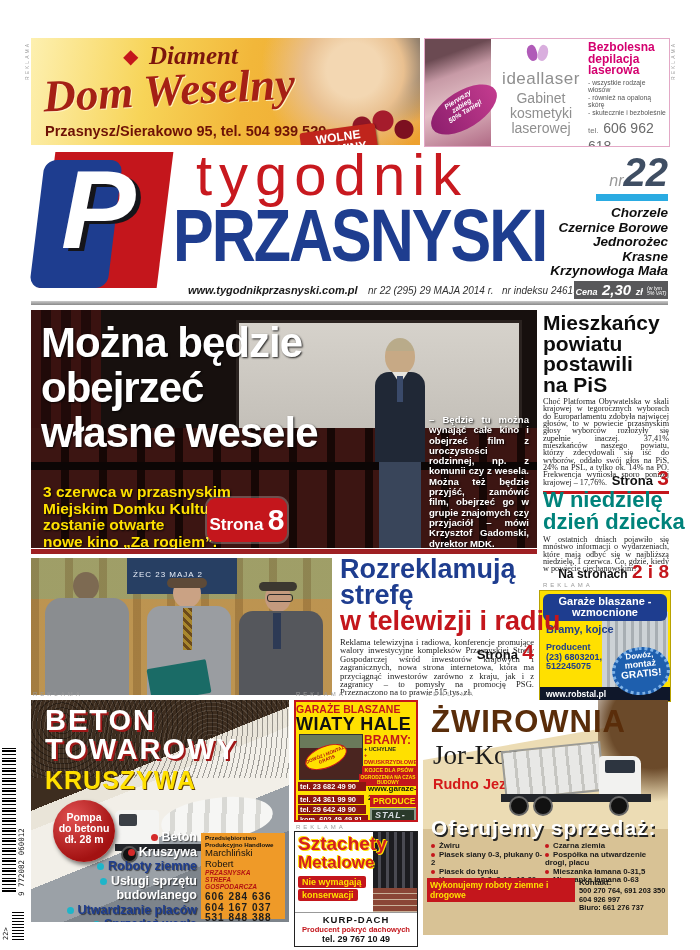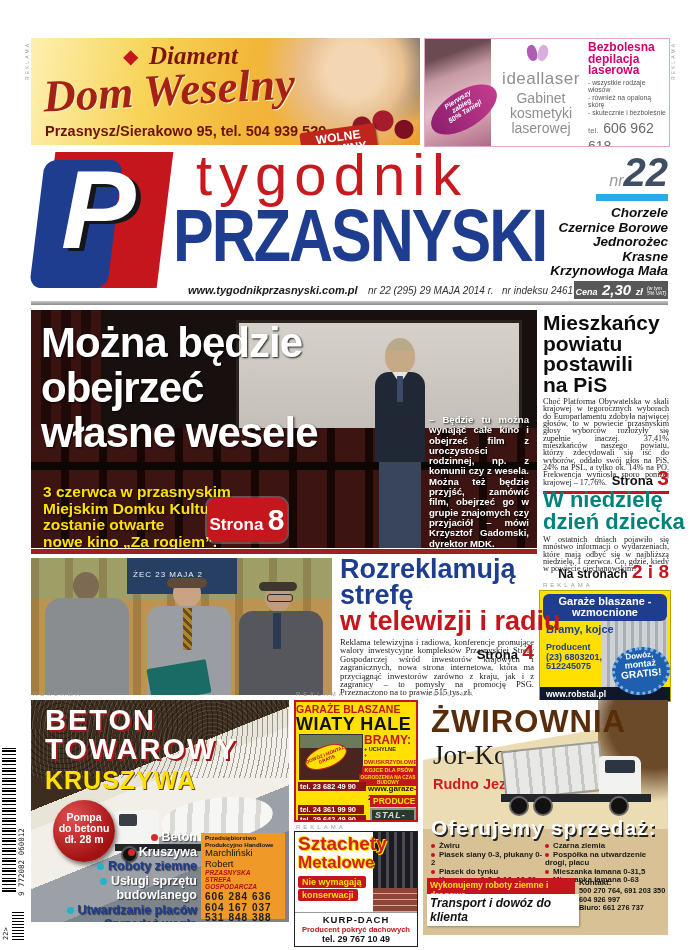--- a/index.html
+++ b/index.html
@@ -270,21 +270,21 @@
   <div class="abs" style="left:8px;top:44px;width:44px;height:22px;background:#ffe000;border-radius:50%;border:1px solid #c4161c;transform:rotate(-22deg);text-align:center;color:#b31212;font-size:4.6px;font-weight:bold;line-height:5px;padding-top:5px;box-sizing:border-box">DOWÓZ I MONTAŻ GRATIS</div>
   <div class="abs x" style="left:68px;top:31px;font-size:12px;color:#c4161c">BRAMY:</div>
   <div class="abs" style="left:68px;top:44px;width:52px">
     <div class="b" style="font-size:5.6px;line-height:6.4px;color:#222">+ UCHYLNE</div>
     <div class="b" style="font-size:5.6px;line-height:6.4px;color:#c4161c">+ DWUSKRZYDŁOWE</div>
     <div class="b" style="font-size:5.6px;line-height:6.4px;color:#222">+ KONSTRUKCJE STALOWE</div>
   </div>
   <div class="abs b" style="left:66px;top:64px;width:54px;text-align:center;font-size:5.4px;background:#c4161c;color:#ffe000;padding:1px 0">KOJCE DLA PSÓW</div>
   <div class="abs b" style="left:63px;top:72px;width:58px;text-align:center;font-size:4.8px;background:#c4161c;color:#ffe000;padding:1px 0">OGRODZENIA NA CZAS BUDOWY</div>
   <div class="abs" style="left:2px;top:80px;width:70px">
-    <div class="b" style="font-size:7.4px;line-height:9px;background:#8c1612;color:#fff;padding:0 2px;margin-bottom:14px;width:64px">tel. 23 682 49 90</div>
+    <div class="b" style="font-size:7.4px;line-height:9px;background:#8c1612;color:#fff;padding:0 2px;margin-bottom:4px;width:64px">tel. 23 682 49 90</div>
     <div class="b" style="font-size:7.4px;line-height:9px;background:#8c1612;color:#fff;padding:0 2px;margin-bottom:1px;width:62px">tel. 24 361 99 90</div>
     <div class="b" style="font-size:7.4px;line-height:9px;background:#8c1612;color:#fff;padding:0 2px;margin-bottom:1px;width:64px">tel. 29 642 49 90</div>
     <div class="b" style="font-size:7.4px;line-height:9px;background:#8c1612;color:#fff;padding:0 2px;width:66px">kom. 602 49 49 81</div>
   </div>
   <div class="abs x" style="left:72px;top:82px;font-size:8px;color:#111">www.garaze-24.pl</div>
   <div class="abs x" style="left:74px;top:93px;font-size:8.5px;background:#c4161c;color:#ffe000;padding:1px 3px">PRODUCENT</div>
   <div class="abs b i" style="left:74px;top:106px;font-size:9px;background:#2a3a2a;color:#d9dde2;border:2px solid #8a9a8a;padding:0 3px;letter-spacing:1px">STAL-TOM</div>
 </div>
 
 <div class="abs rkl" style="left:296px;top:824px">REKLAMA</div>
@@ -325,20 +325,19 @@
     <div class="b" style="font-size:7.8px;line-height:8.6px;color:#1a1a1a"><span class="dot" style="width:4px;height:4px;background:#c4161c"></span><span>Piasek do tynku</span></div>
     <div class="b" style="font-size:7.8px;line-height:8.6px;color:#1a1a1a"><span class="dot" style="width:4px;height:4px;background:#c4161c"></span><span>Kruszywo: 2-8, 8-16, 16-32</span></div>
   </div>
   <div class="abs" style="left:122px;top:142px;width:120px">
     <div class="b" style="font-size:7.8px;line-height:8.6px;color:#1a1a1a"><span class="dot" style="width:4px;height:4px;background:#c4161c"></span><span>Czarna ziemia</span></div>
     <div class="b" style="font-size:7.8px;line-height:8.6px;color:#1a1a1a"><span class="dot" style="width:4px;height:4px;background:#c4161c"></span><span>Pospółka na utwardzenie drogi, placu</span></div>
     <div class="b" style="font-size:7.8px;line-height:8.6px;color:#1a1a1a"><span class="dot" style="width:4px;height:4px;background:#c4161c"></span><span>Mieszanka łamana 0-31,5</span></div>
     <div class="b" style="font-size:7.8px;line-height:8.6px;color:#1a1a1a"><span class="dot" style="width:4px;height:4px;background:#c4161c"></span><span>Mieszanka łamana 0-63</span></div>
   </div>
   <div class="abs b" style="left:4px;top:178px;width:142px;background:#c4161c;color:#ffe000;font-size:8.6px;padding:2px 3px">Wykonujemy roboty ziemne i drogowe</div>
-  <div class="abs x i" style="left:4px;top:194px;width:146px;background:#fff;color:#111;font-size:12px;padding:2px 3px;box-shadow:1px 1px 2px rgba(0,0,0,.3)">Transport i dowóz do klienta</div>
   <div class="abs" style="left:156px;top:178px;width:88px">
     <div class="x" style="font-size:8px;line-height:9px;color:#111">Kontakt:</div>
     <div class="b" style="font-size:7.4px;line-height:8.6px;color:#111">500 270 764, 691 203 350</div>
     <div class="b" style="font-size:7.4px;line-height:8.6px;color:#111">604 926 997</div>
     <div class="b" style="font-size:7.4px;line-height:8.6px;color:#111">Biuro: 661 276 737</div>
   </div>
 </div>
 
 </body></html>

